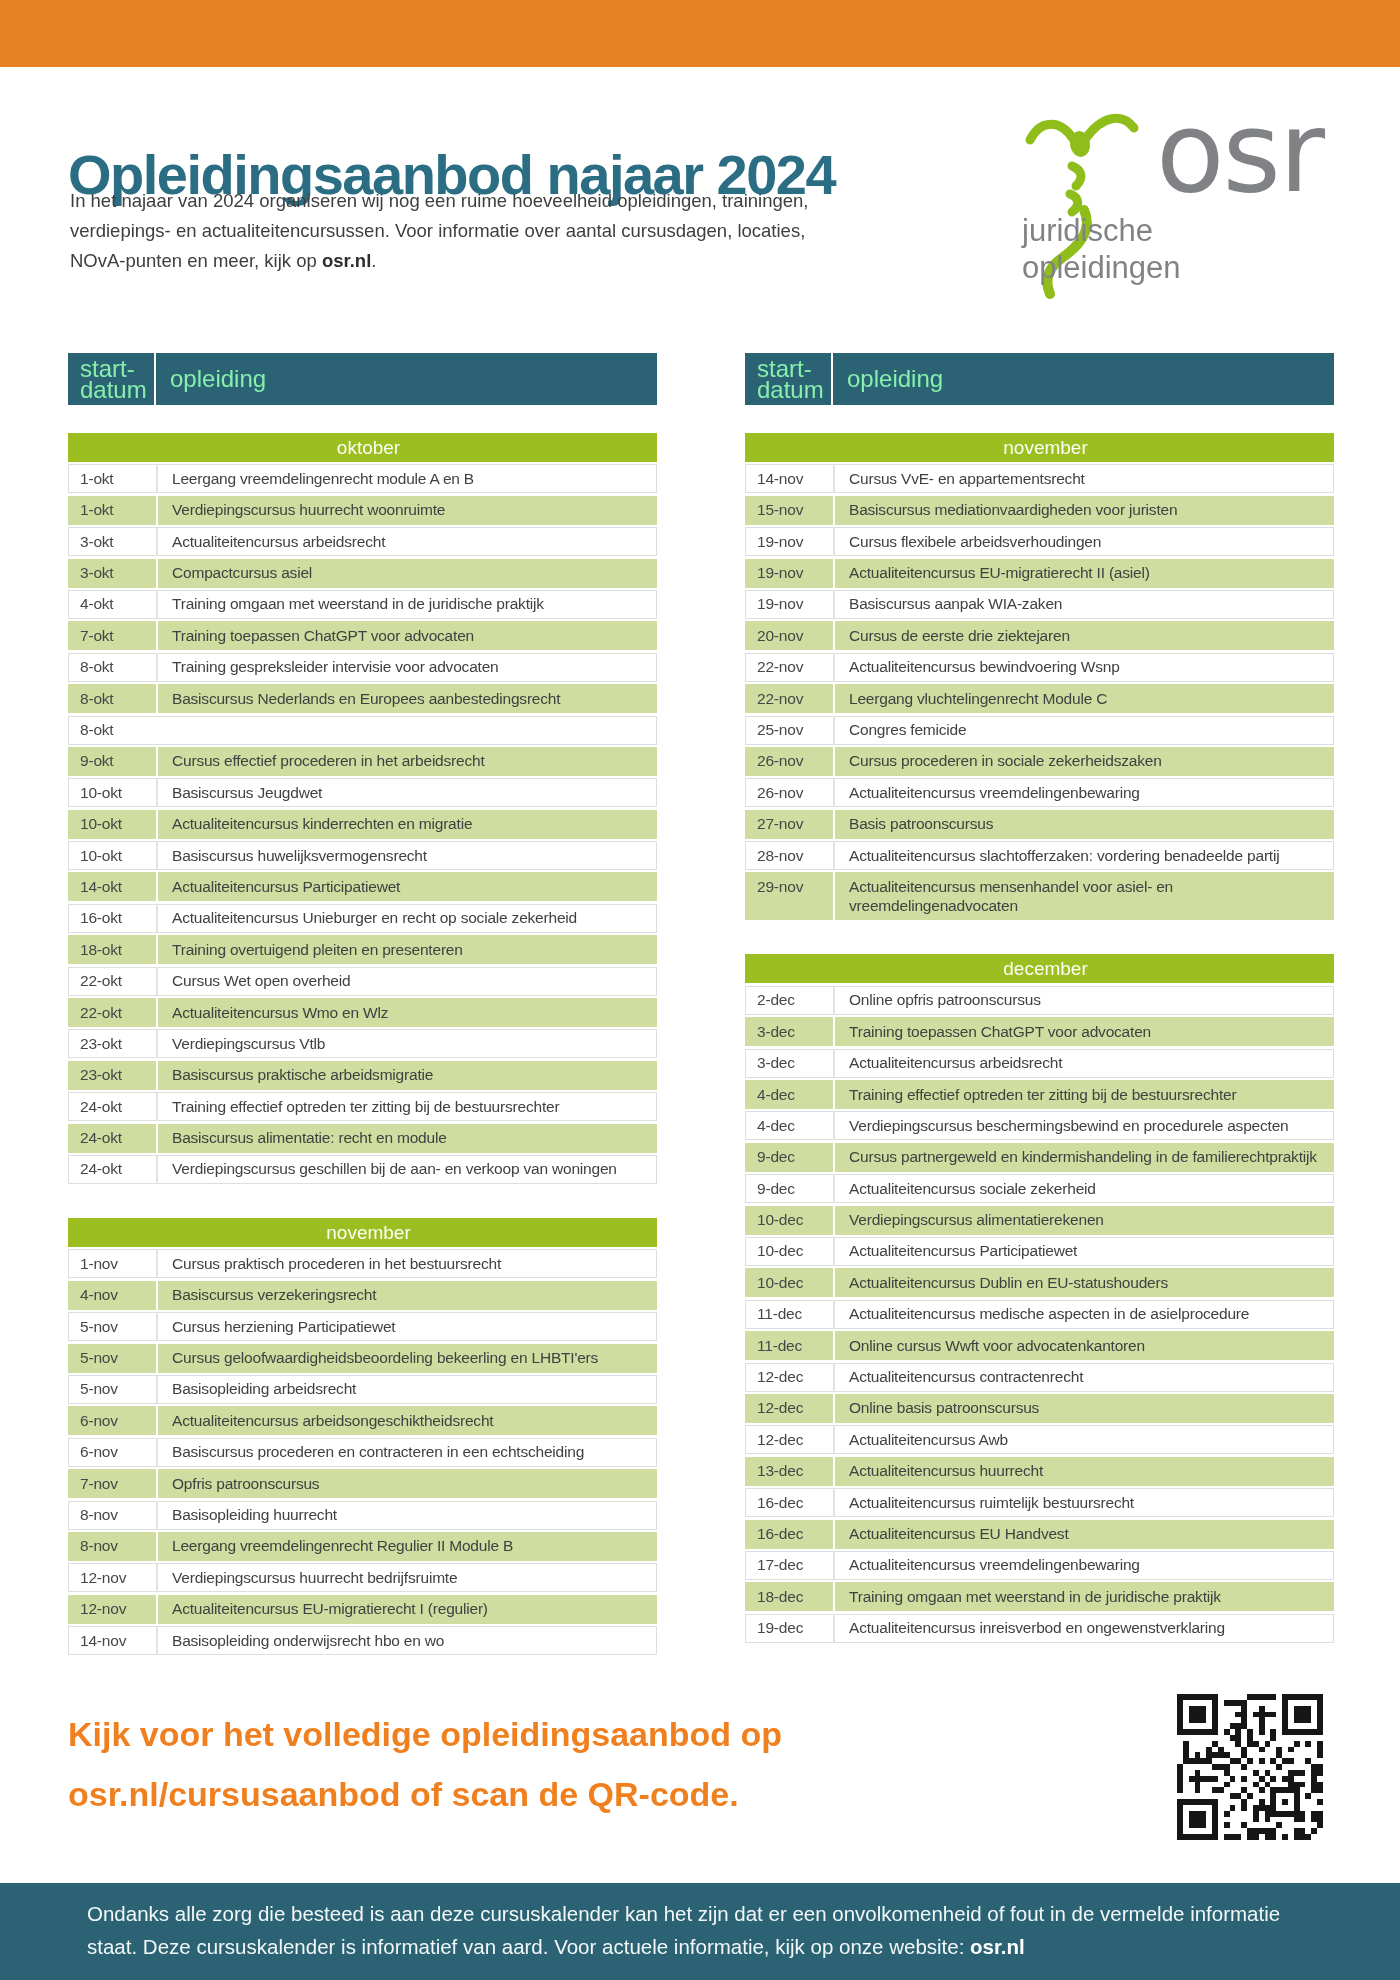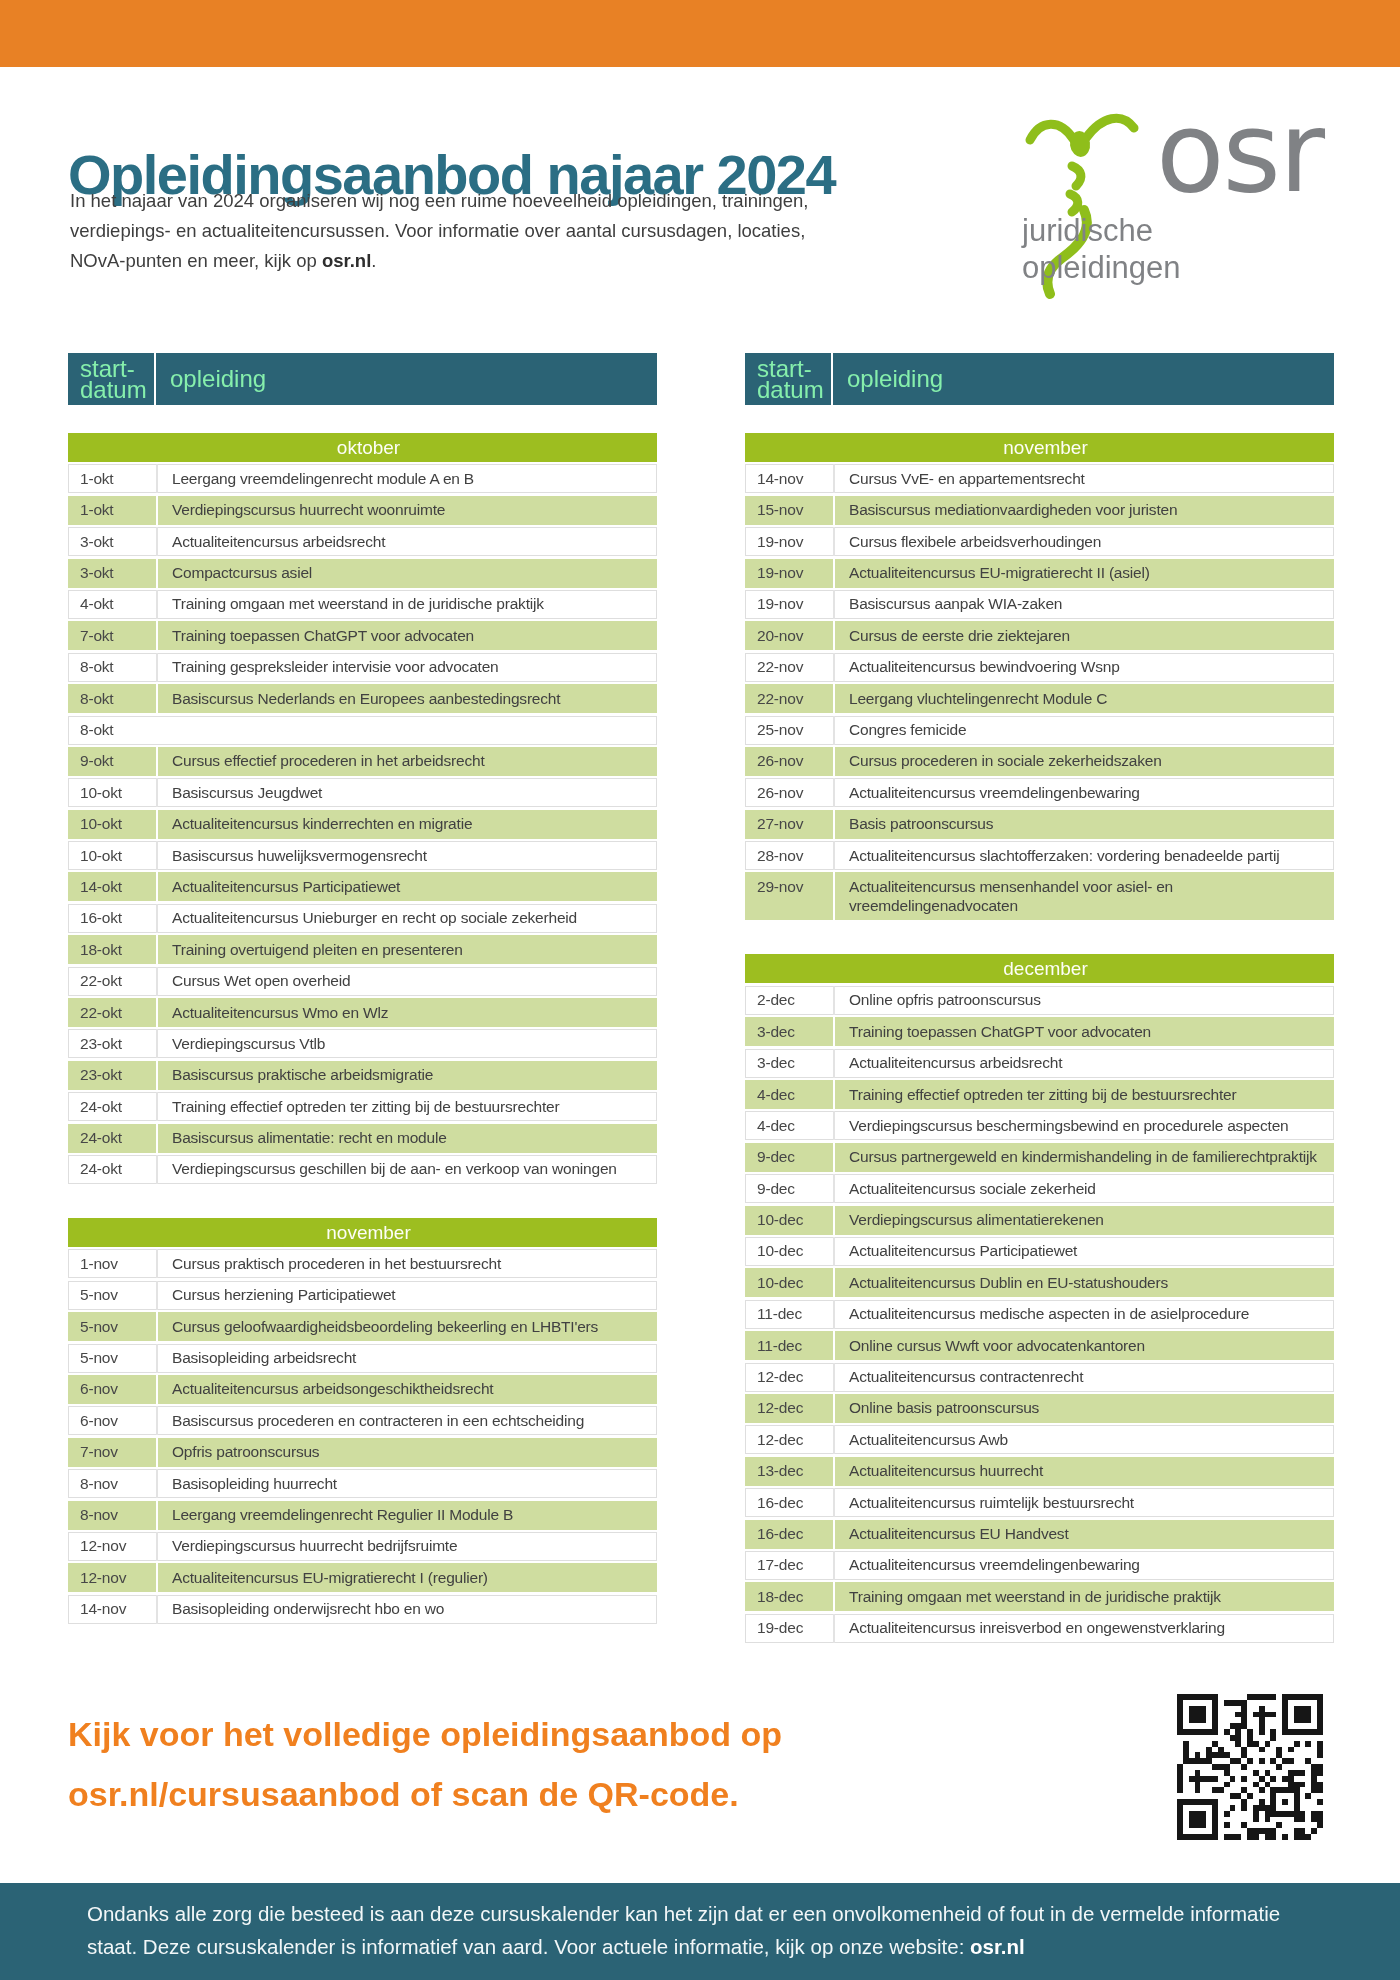--- a/index.html
+++ b/index.html
@@ -188,20 +188,24 @@
           <div class="date">24-okt</div>
           <div class="course">Verdiepingscursus geschillen bij de aan- en verkoop van woningen</div>
         </div>
       </div>
       <div class="month-section">
         <div class="month-header">november</div>
         <div class="row white">
           <div class="date">1-nov</div>
           <div class="course">Cursus praktisch procederen in het bestuursrecht</div>
         </div>
+        <div class="row green">
+          <div class="date">4-nov</div>
+          <div class="course">Basiscursus verzekeringsrecht</div>
+        </div>
         <div class="row white">
           <div class="date">5-nov</div>
           <div class="course">Cursus herziening Participatiewet</div>
         </div>
         <div class="row green">
           <div class="date">5-nov</div>
           <div class="course">Cursus geloofwaardigheidsbeoordeling bekeerling en LHBTI'ers</div>
         </div>
         <div class="row white">
           <div class="date">5-nov</div>

